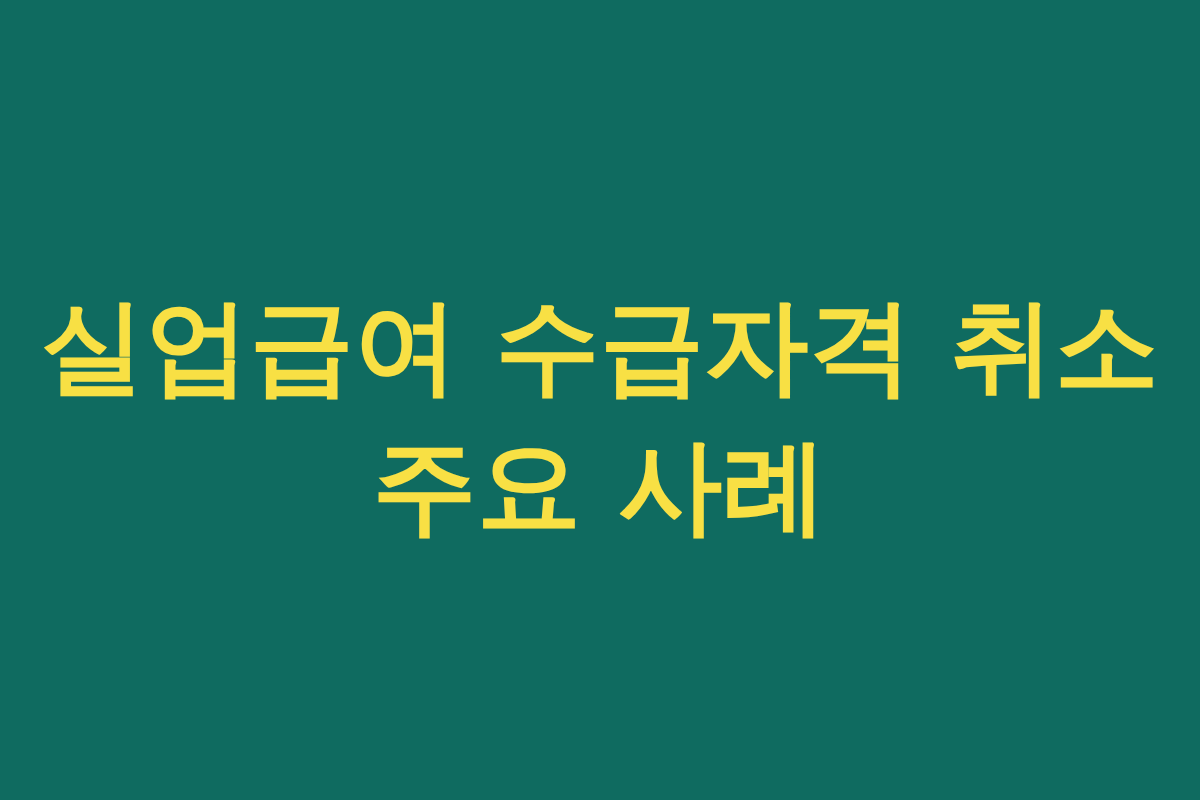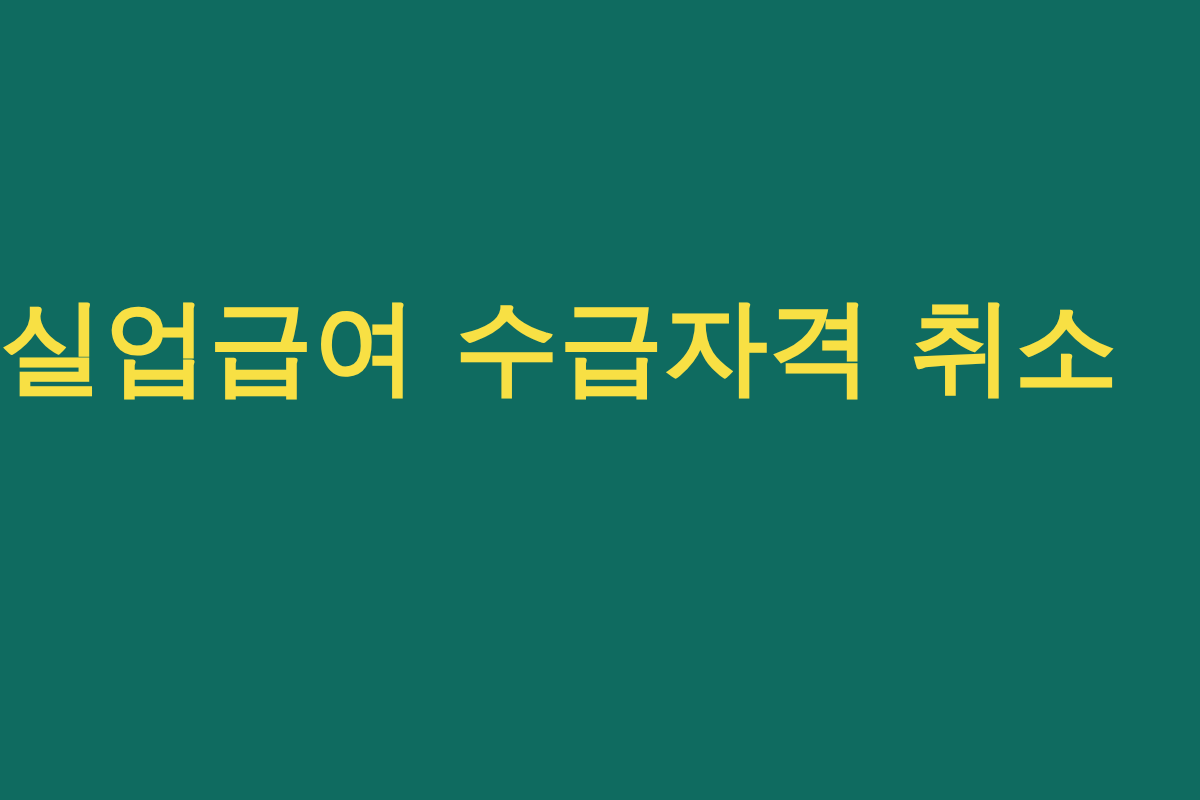--- a/index.html
+++ b/index.html
@@ -29,21 +29,21 @@
     overflow: hidden;
   }
 
   
   .headline {
     position: absolute;
     left: 0;
     right: 0;
     top: 278px;
     display: flex;
-    flex-direction: row;
+    flex-direction: column;
     align-items: center;
     justify-content: flex-start;
     text-align: center;
     user-select: none;
   }
 
   .headline-line {
     display: block;
     color: #f8e044;
     font-family: "DejaVu Sans", "Liberation Sans", sans-serif;
@@ -67,16 +67,17 @@
 </style>
 </head>
 <body>
 
 <div class="banner" style="background: rgb(15, 107, 96);">
 
   <div class="headline">
 
     <span class="headline-line primary" style="color: rgb(248, 224, 68);">실업급여 수급자격 취소</span>
 
+    <span class="headline-line secondary" style="color: rgb(248, 224, 68);">주요 사례</span>
 
   </div>
 
 </div>
 
 </body></html>

